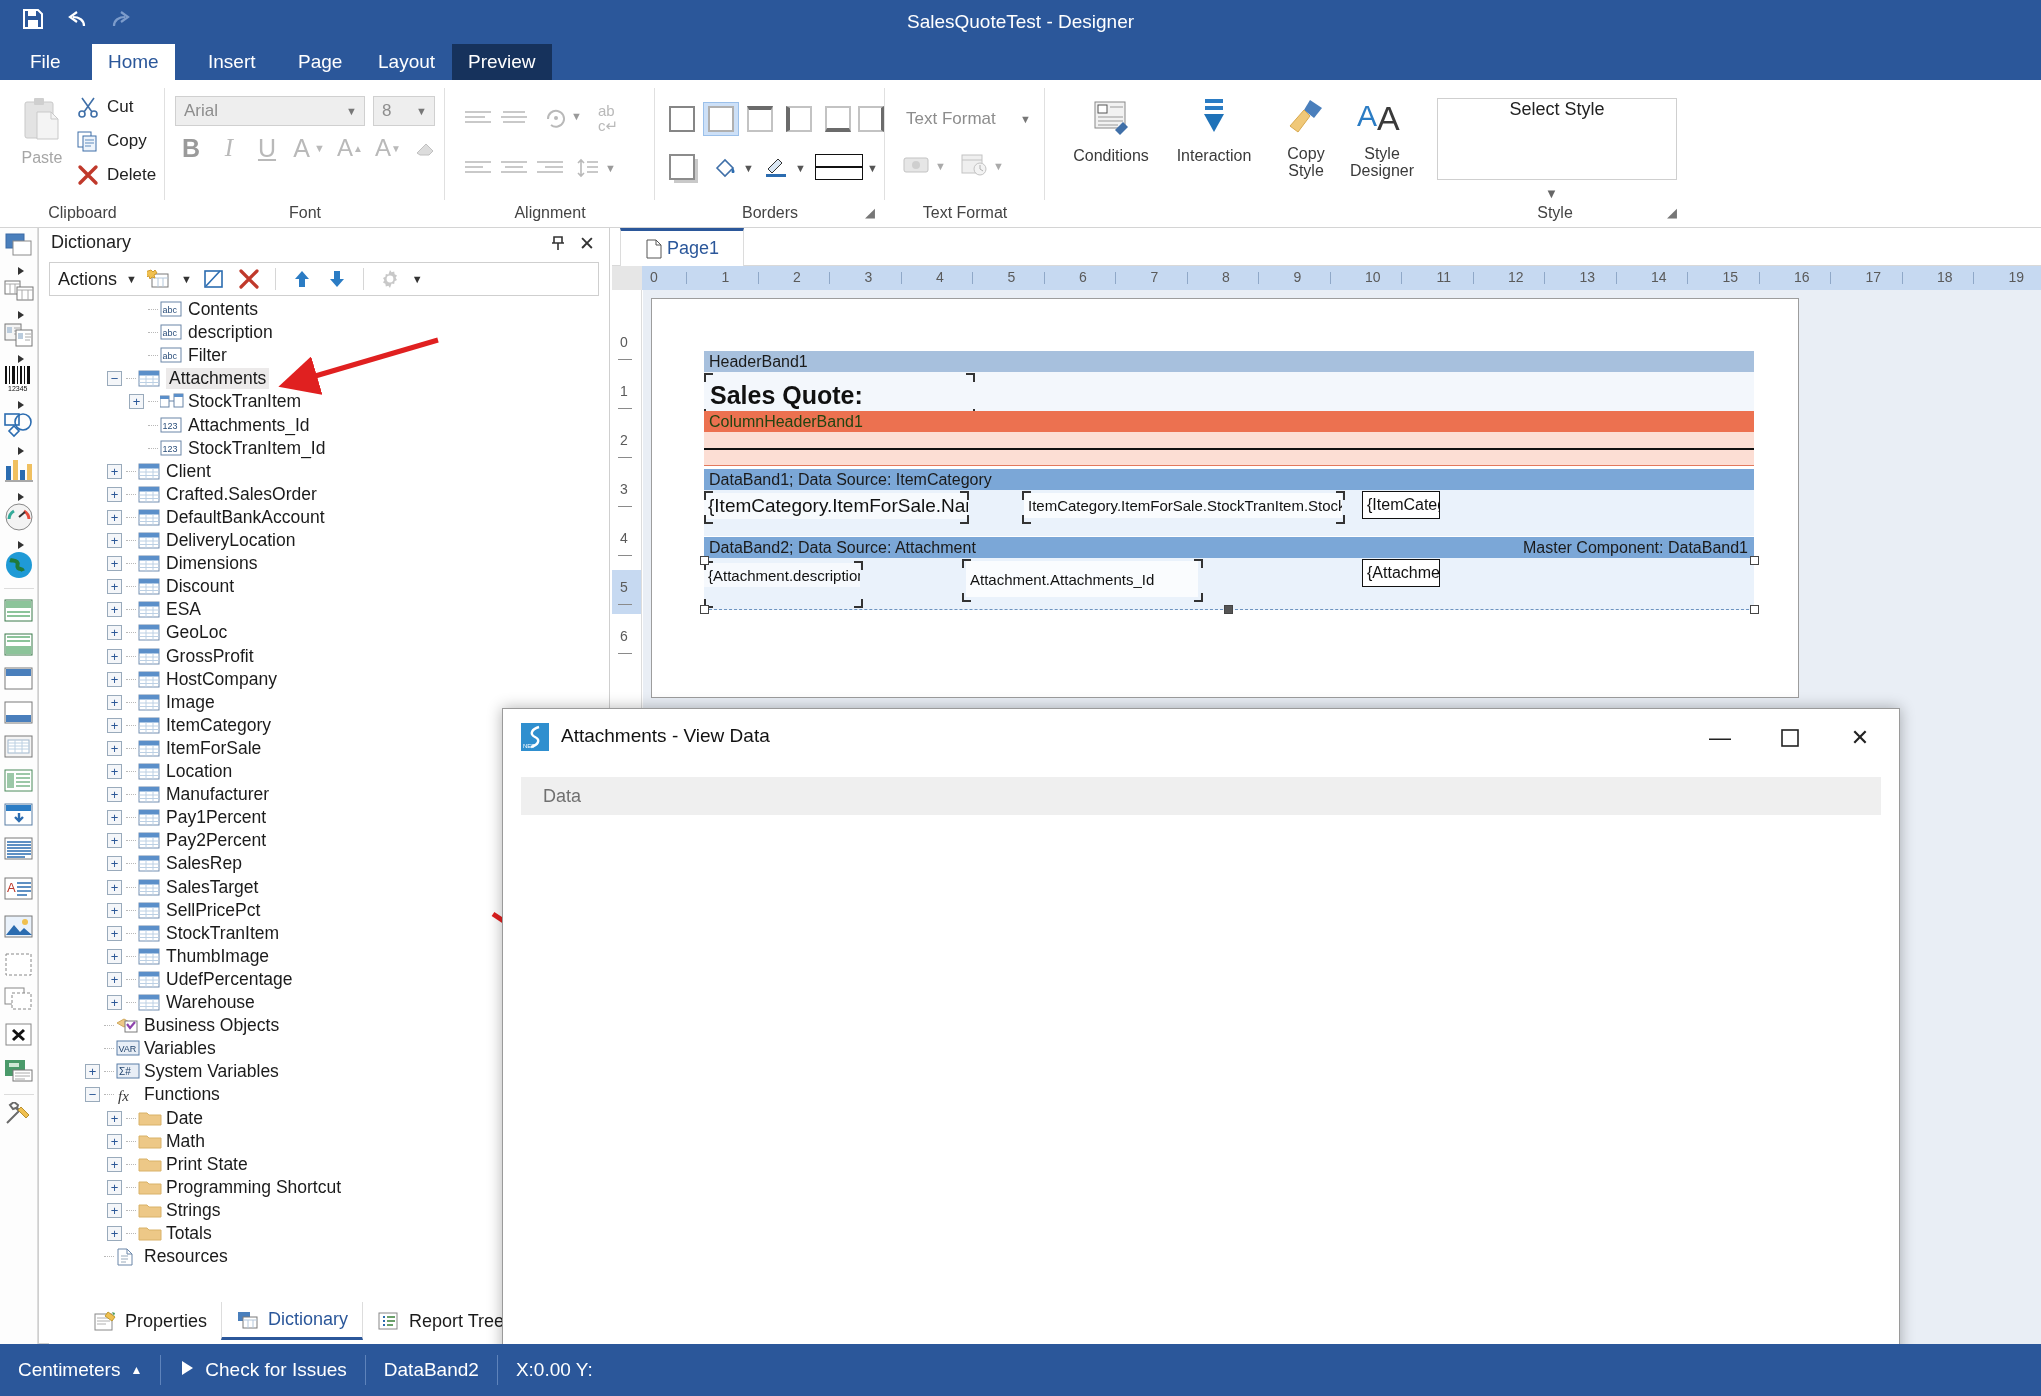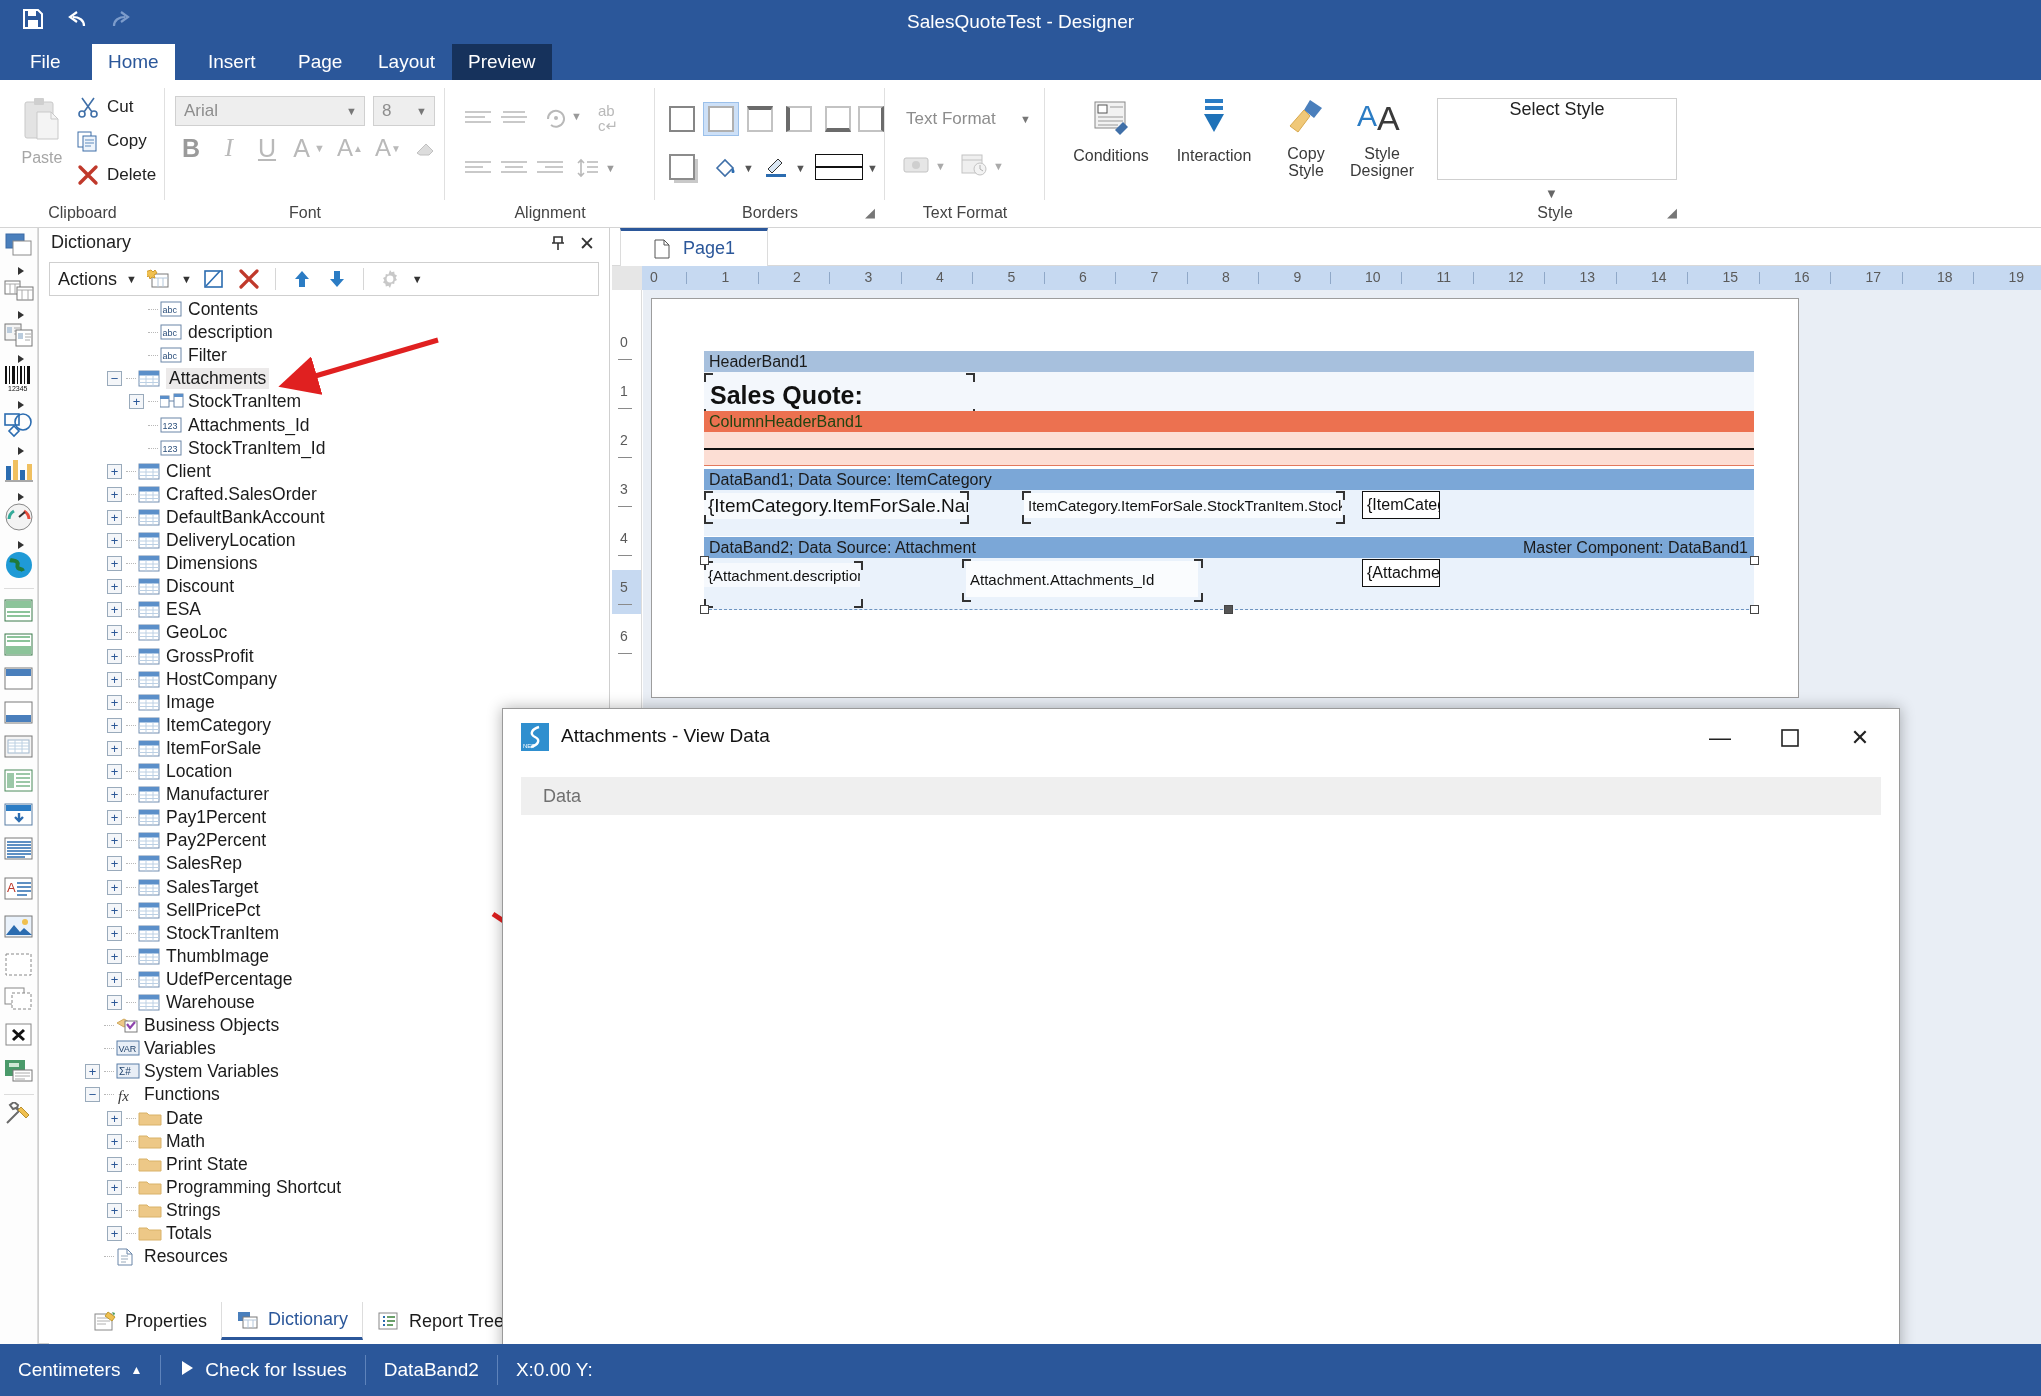--- a/index.html
+++ b/index.html
@@ -138,22 +138,22 @@
   }
   .dtab { display: flex; align-items: center; gap: 8px; padding: 0 14px; font-size: 18px; color: #1b1b1b; height: 38px; }
   .dtab.active { color: #2b579a; border-bottom: 3px solid #2b579a; border-left: 1px solid #ddd; border-right: 1px solid #ddd; }
 
   
   .designer {
     position: absolute; left: 612px; top: 228px; right: 0; height: 1116px; background: #ffffff;
   }
   .pagetabrow { position: absolute; left: 0; top: 0; width: 100%; height: 38px; background: #fff; border-bottom: 1px solid #d9d9d9;}
   .pagetab {
-    position: absolute; left: 8px; top: 0; height: 38px; display: flex; align-items: center; gap: 12px;
-    padding: 0 32px; font-size: 18px; color: #2b579a; border-top: 3px solid #2b579a;
+    position: absolute; left: 8px; top: 0; height: 38px; display: flex; align-items: center; gap: 4px;
+    padding: 0 24px; font-size: 18px; color: #2b579a; border-top: 3px solid #2b579a;
     border-left: 1px solid #dcdcdc; border-right: 1px solid #dcdcdc; background: #fff;
   }
   .hruler {
     position: absolute; left: 0; top: 38px; height: 24px; right: 0; background: #e6e6e6;
   }
   .hruler .band { position: absolute; left: 30px; top: 0; height: 24px; background: #c6d9f1; }
   .hruler .num { position: absolute; top: 3px; font-size: 14px; color: #5a5a5a; }
   .hruler .tick { position: absolute; top: 6px; width: 1px; height: 12px; background: #8fa8c8; }
   .vruler {
     position: absolute; left: 0; top: 62px; width: 30px; bottom: 0; background: #ffffff; border-right: 1px solid #dcdcdc;

